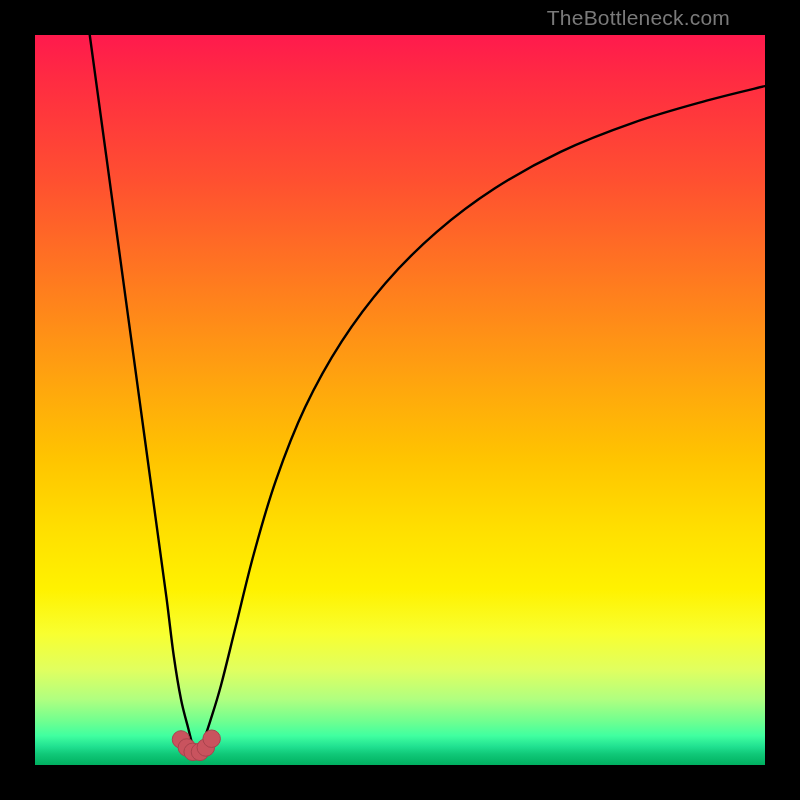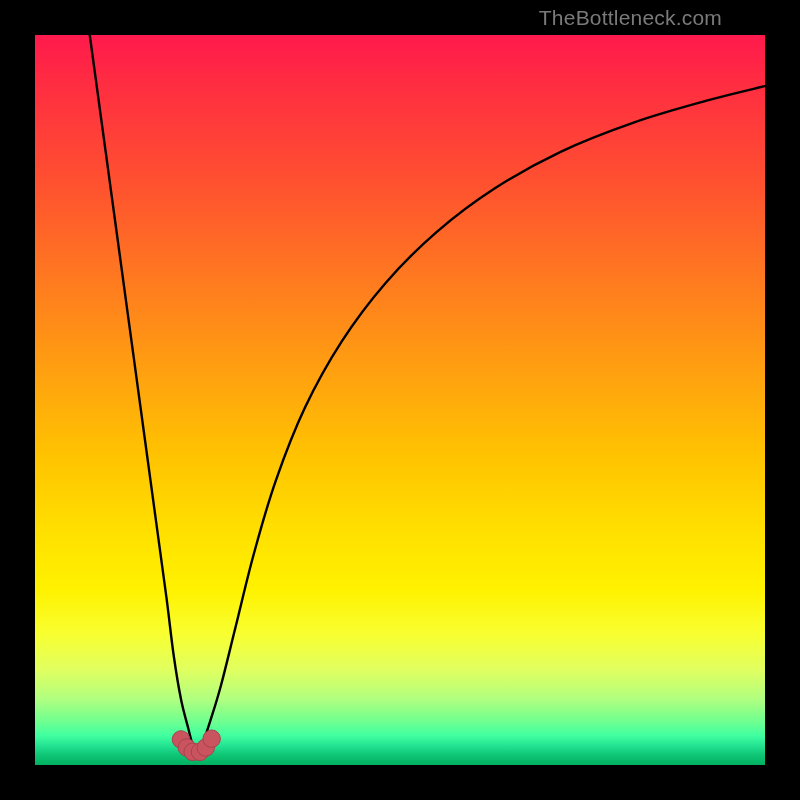--- a/index.html
+++ b/index.html
@@ -11,20 +11,21 @@
     overflow: hidden;
     font-family: Arial, Helvetica, sans-serif;
   }
   .frame {
     position: absolute;
     left: 0;
     top: 0;
     width: 736px;
     height: 800px;
     background: #000;
+    padding-left: 8px;
   }
   .plot {
     position: absolute;
     left: 35px;
     top: 35px;
     width: 730px;
     height: 730px;
     overflow: hidden;
   }
   .gradient {

